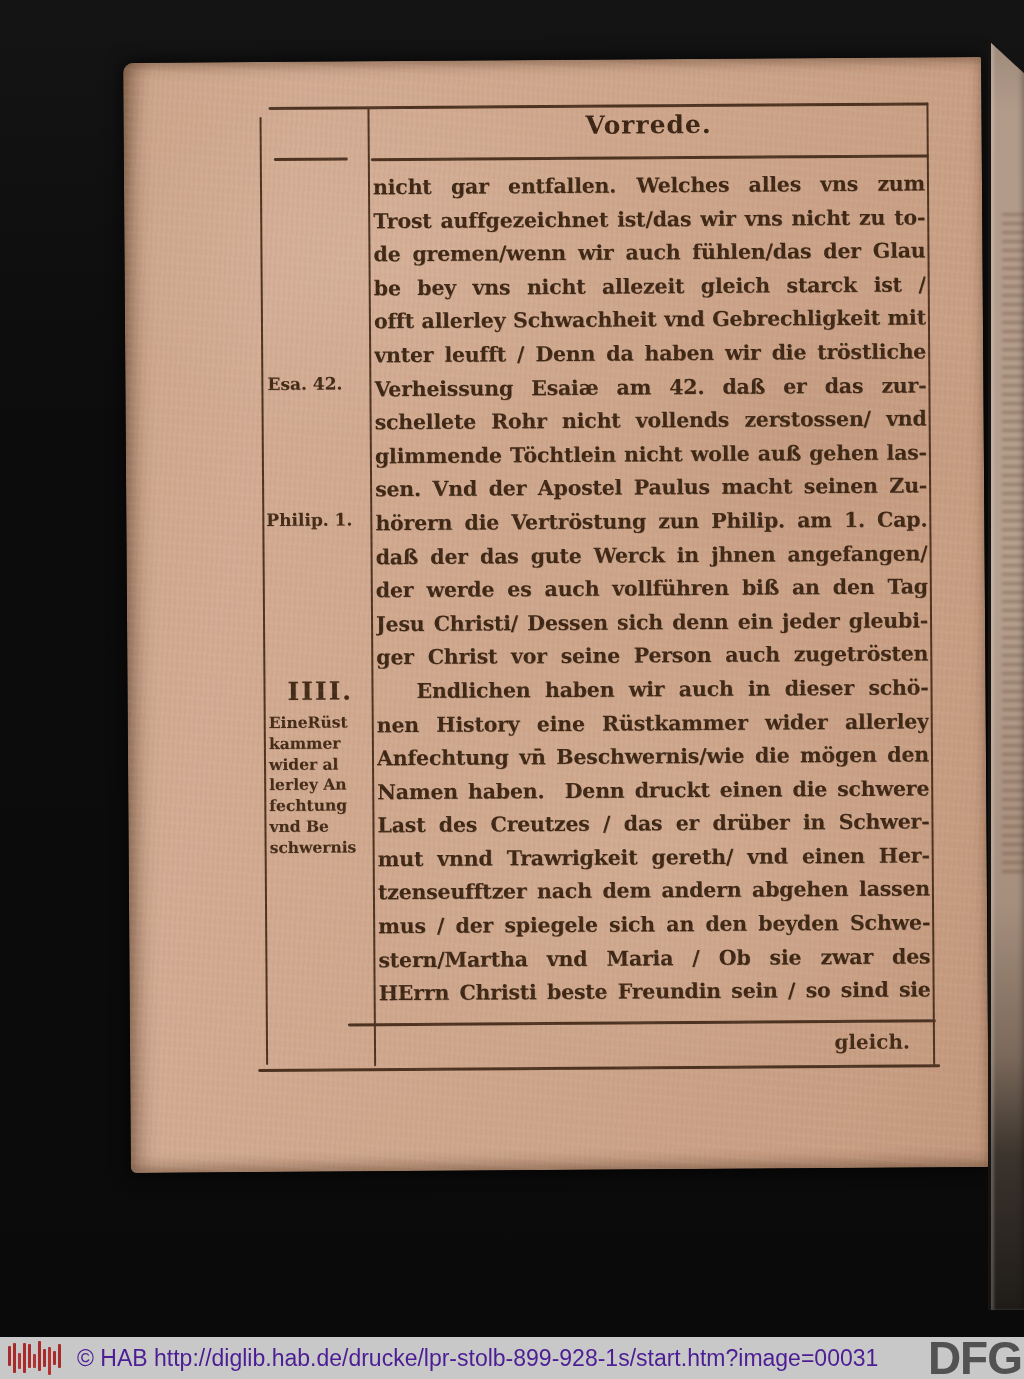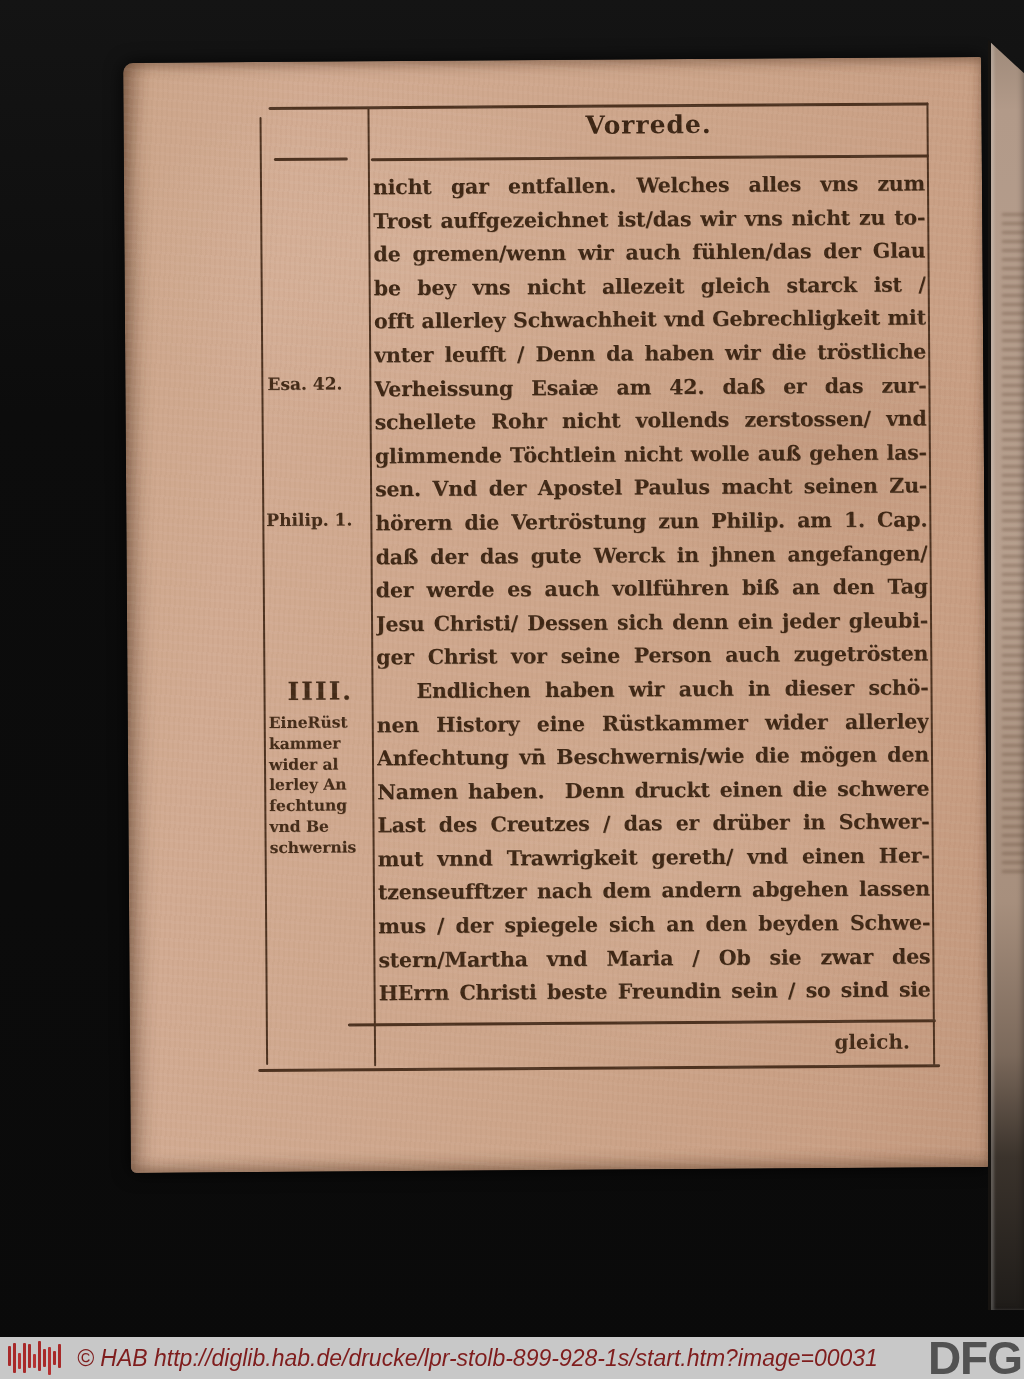--- a/index.html
+++ b/index.html
@@ -89,21 +89,21 @@
   
   .footer{
     position:absolute;left:0;right:0;bottom:0;height:42px;background:#c8c8c8;
     display:flex;align-items:center;
     font-family:"Liberation Sans", sans-serif;
   }
   .hab-logo{display:flex;align-items:center;gap:2px;margin-left:8px;height:100%;}
   .hab-bar{width:3px;background:#a82a2a;border-radius:1px;}
   .hab-bar:nth-child(odd){transform:translateY(-2px);}
   .hab-bar:nth-child(3n){transform:translateY(3px);background:#b53232;}
-  .credit{margin-left:16px;font-size:23px;color:#7f1d1d;white-space:nowrap;font-style:italic;}
+  .credit{margin-left:16px;font-size:23px;color:#4c1d95;white-space:nowrap;}
   .dfg{
     position:absolute;right:2px;top:-3px;height:48px;line-height:48px;
     font-size:46px;font-weight:bold;letter-spacing:-1px;
     color:rgba(72,72,72,0.92);z-index:2;
     font-family:"Liberation Sans", sans-serif;
   }
 </style>
 </head>
 <body>
 

